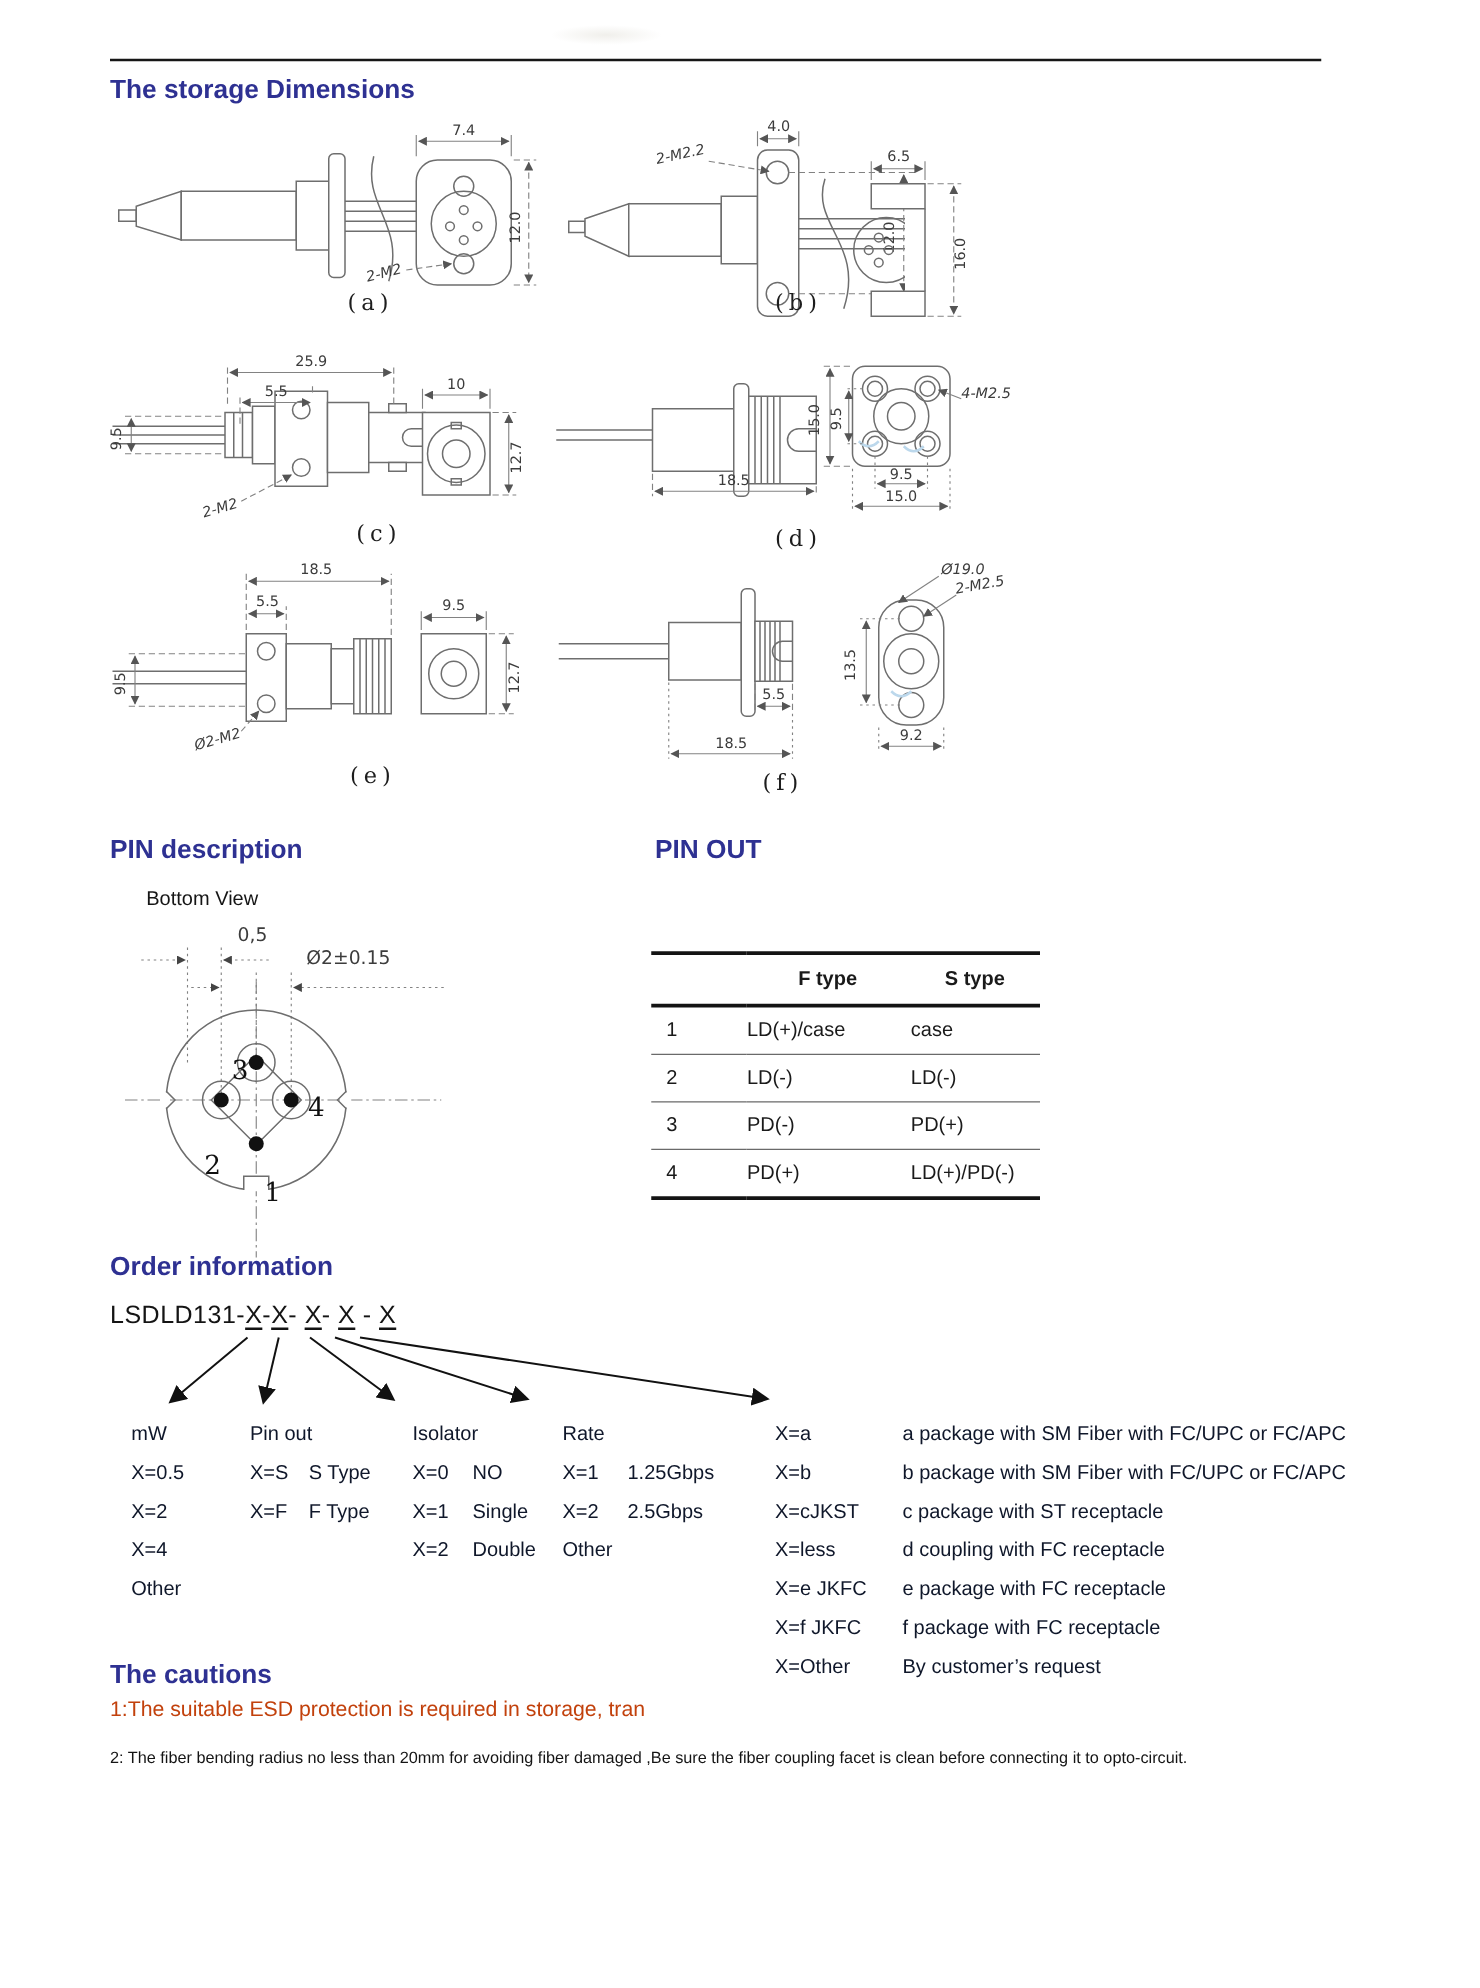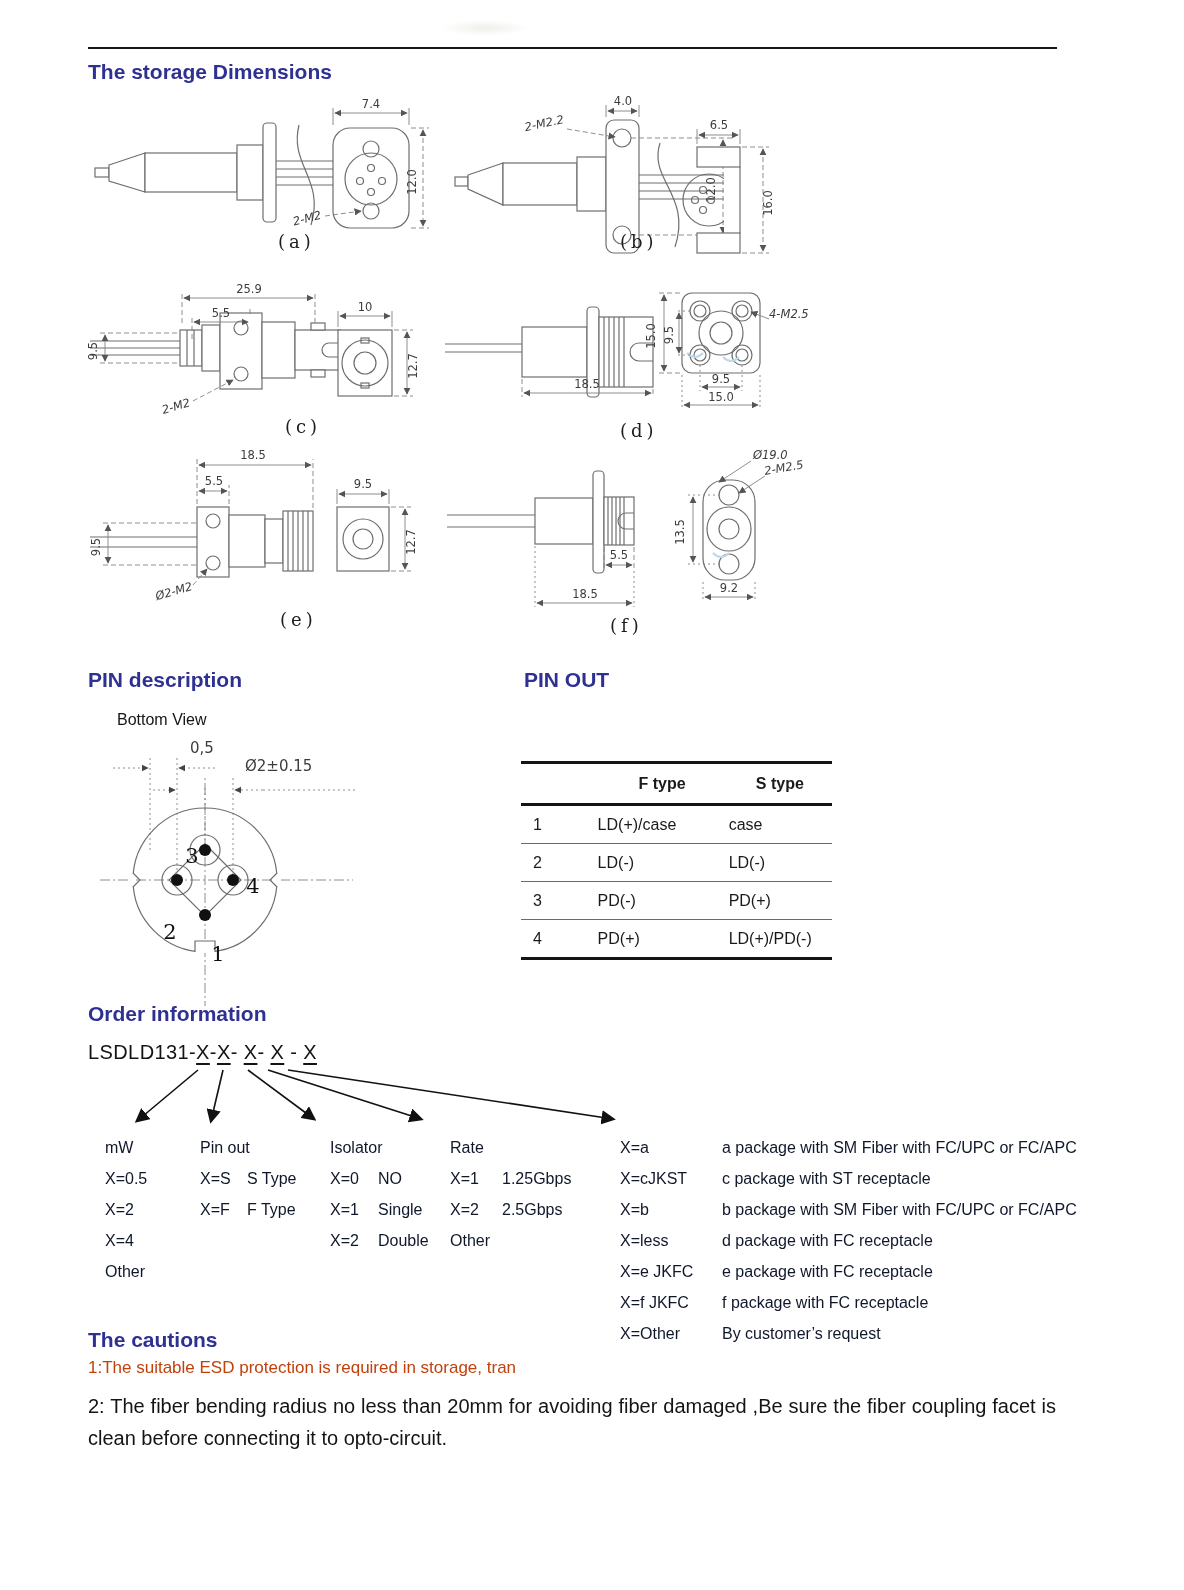--- a/index.html
+++ b/index.html
@@ -44,21 +44,21 @@
   .og{position:absolute;font-size:16px;color:#0f172a;line-height:31px;white-space:nowrap;}
   .og .orow{display:flex;}
   .og .code{flex:0 0 auto;}
   .og.w2 .code{width:47px;}
   .og.w3 .code{width:48px;}
   .og.w4 .code{width:52px;}
   .og.w5 .code{width:102px;}
 
   
   #cautions-p1{position:absolute;left:88px;top:1358px;font-size:17px;color:#c2410c;}
-  #cautions-p2{position:absolute;left:88px;top:1390px;width:968px;font-size:20px;
+  #cautions-p2{position:absolute;left:88px;top:1390px;width:968px;font-size:13px;
                line-height:32px;text-align:justify;color:#141414;}
 </style>
 </head>
 <body>
 
 <div id="page">
 
   <div class="smudge"></div>
   <div class="rule"></div>
 
@@ -494,30 +494,30 @@
         <span class="code">Other</span>
       </div>
   </div>
 
   <div class="og w5" style="left:620px;top:1132px;">
     <div class="orow">
         <span class="code">X=a</span>
         <span>a package with SM Fiber with FC/UPC or FC/APC</span>
       </div>
     <div class="orow">
+        <span class="code">X=b</span>
+        <span>b package with SM Fiber with FC/UPC or FC/APC</span>
+      </div>
+    <div class="orow">
         <span class="code">X=cJKST</span>
         <span>c package with ST receptacle</span>
       </div>
     <div class="orow">
-        <span class="code">X=b</span>
-        <span>b package with SM Fiber with FC/UPC or FC/APC</span>
-      </div>
-    <div class="orow">
         <span class="code">X=less</span>
-        <span>d package with FC receptacle</span>
+        <span>d coupling with FC receptacle</span>
       </div>
     <div class="orow">
         <span class="code">X=e JKFC</span>
         <span>e package with FC receptacle</span>
       </div>
     <div class="orow">
         <span class="code">X=f JKFC</span>
         <span>f package with FC receptacle</span>
       </div>
     <div class="orow">

